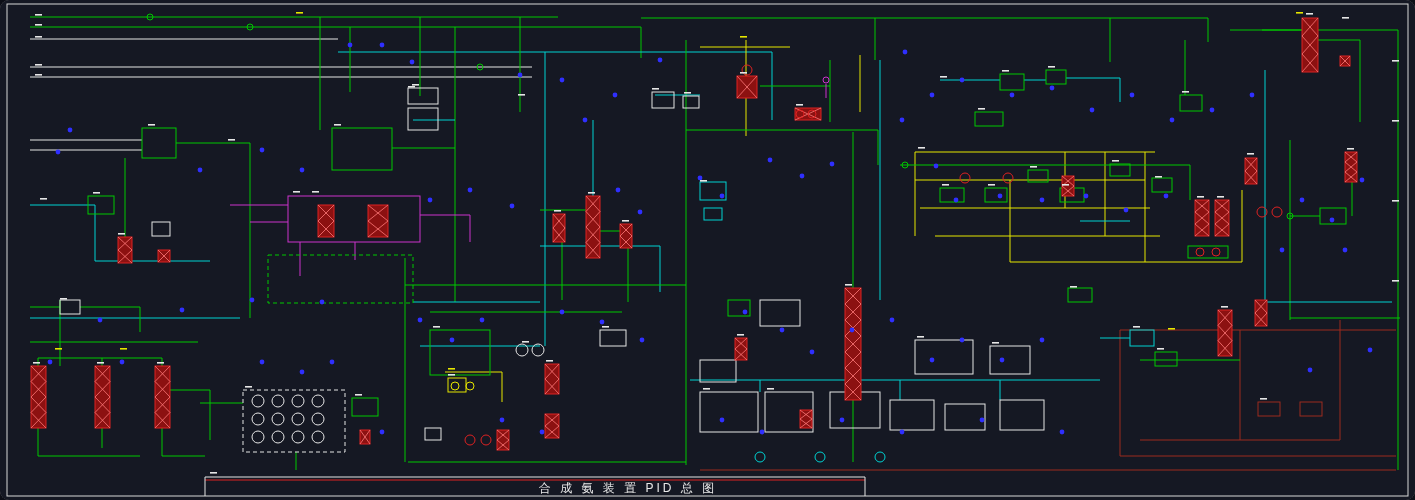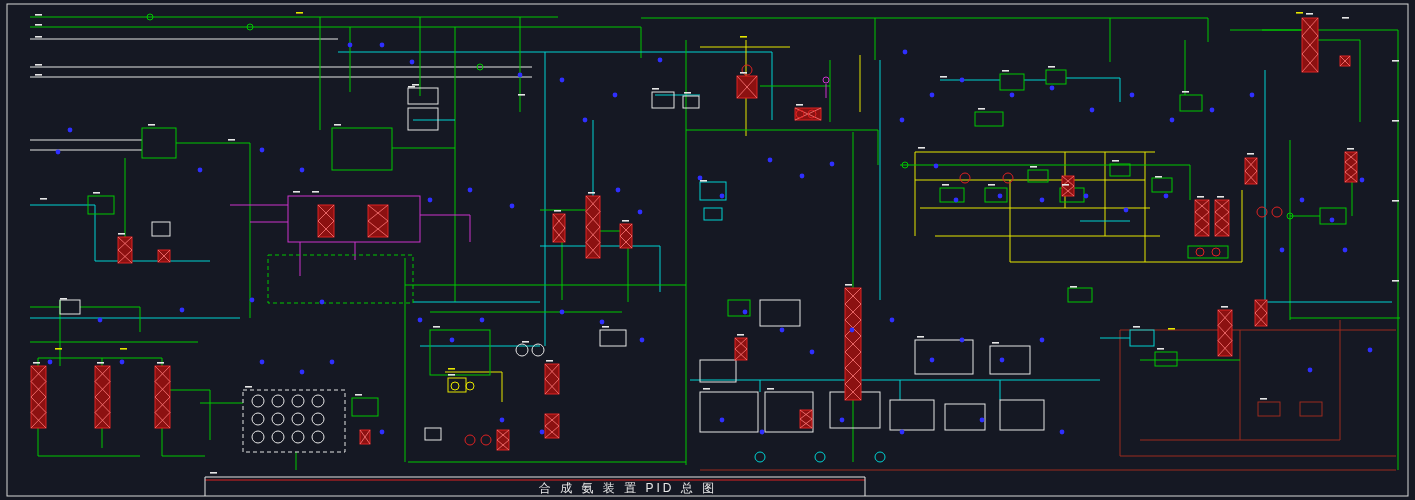--- a/index.html
+++ b/index.html
@@ -2,20 +2,21 @@
 <html><head>
 <meta charset="utf-8">
 <style>
   html,body{margin:0;padding:0;background:#0d0f17;}
   .stage{
     position:relative;
     width:1415px;height:500px;
     background:#737373;
     overflow:hidden;
     font-family:"Liberation Sans",sans-serif;
+    border-radius:9px;
   }
   svg{position:absolute;top:0;left:0;}
   .title-text{
     position:absolute;
     left:628px;bottom:3px;
     transform:translateX(-50%);
     color:#e8e8e8;
     font-size:12px;
     letter-spacing:3px;
     white-space:nowrap;

